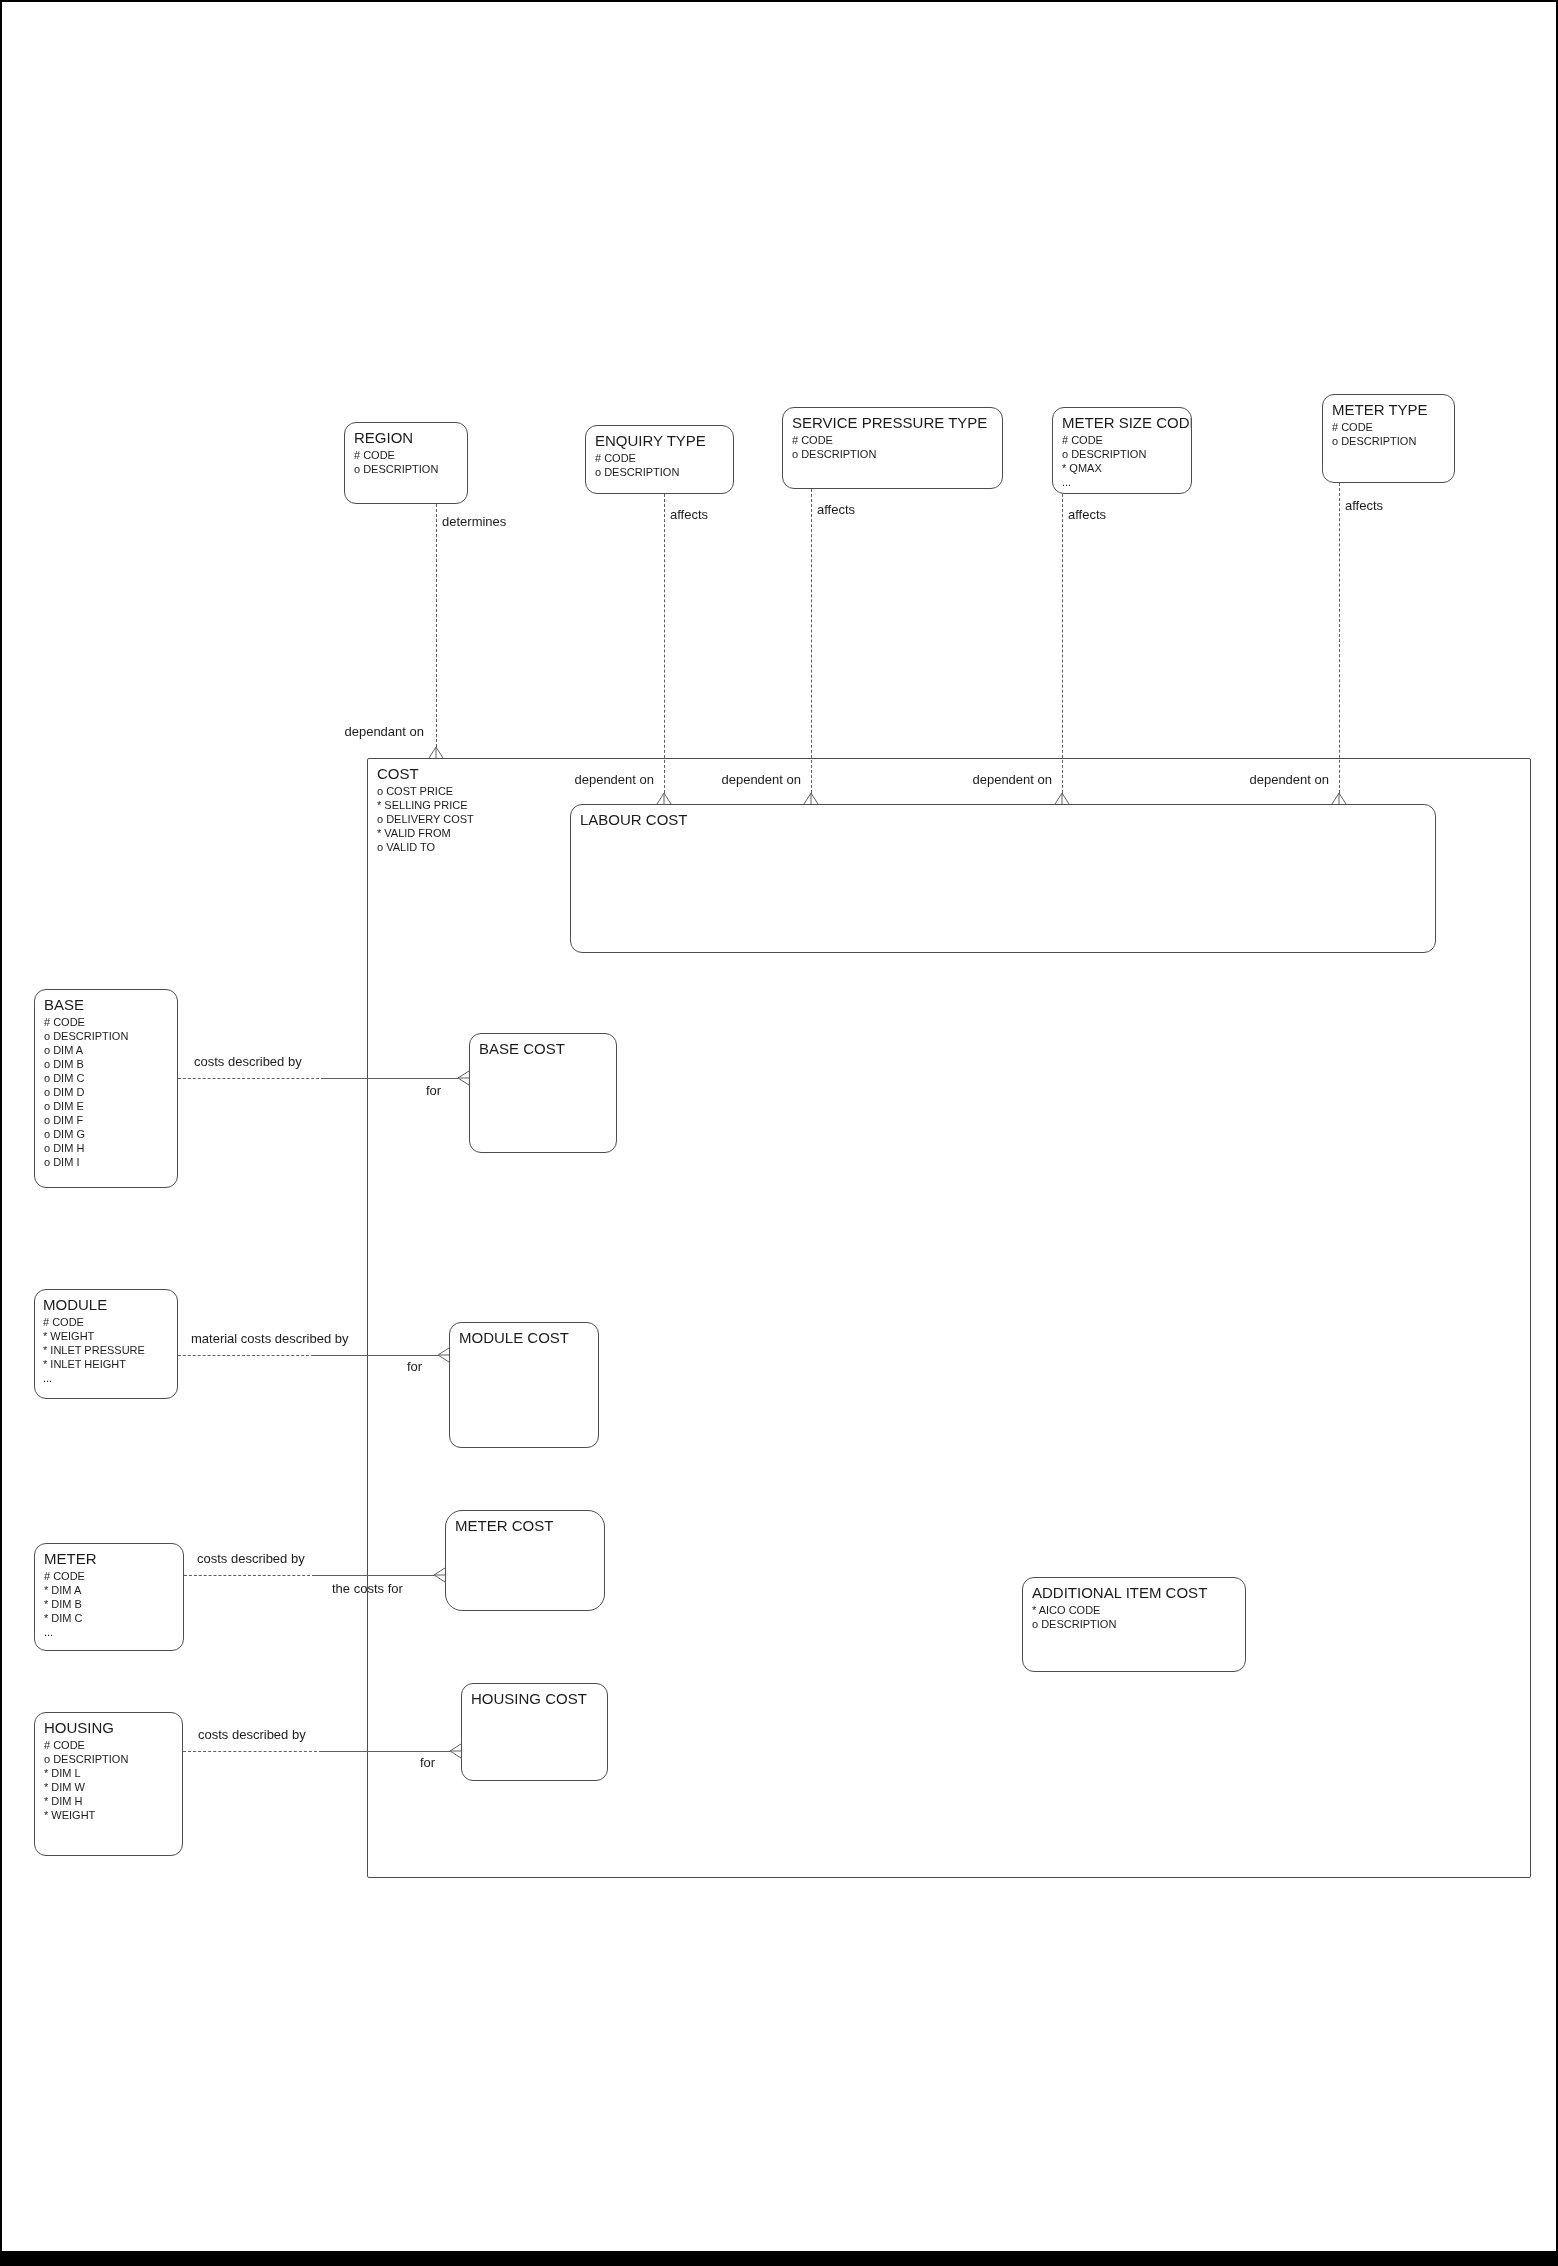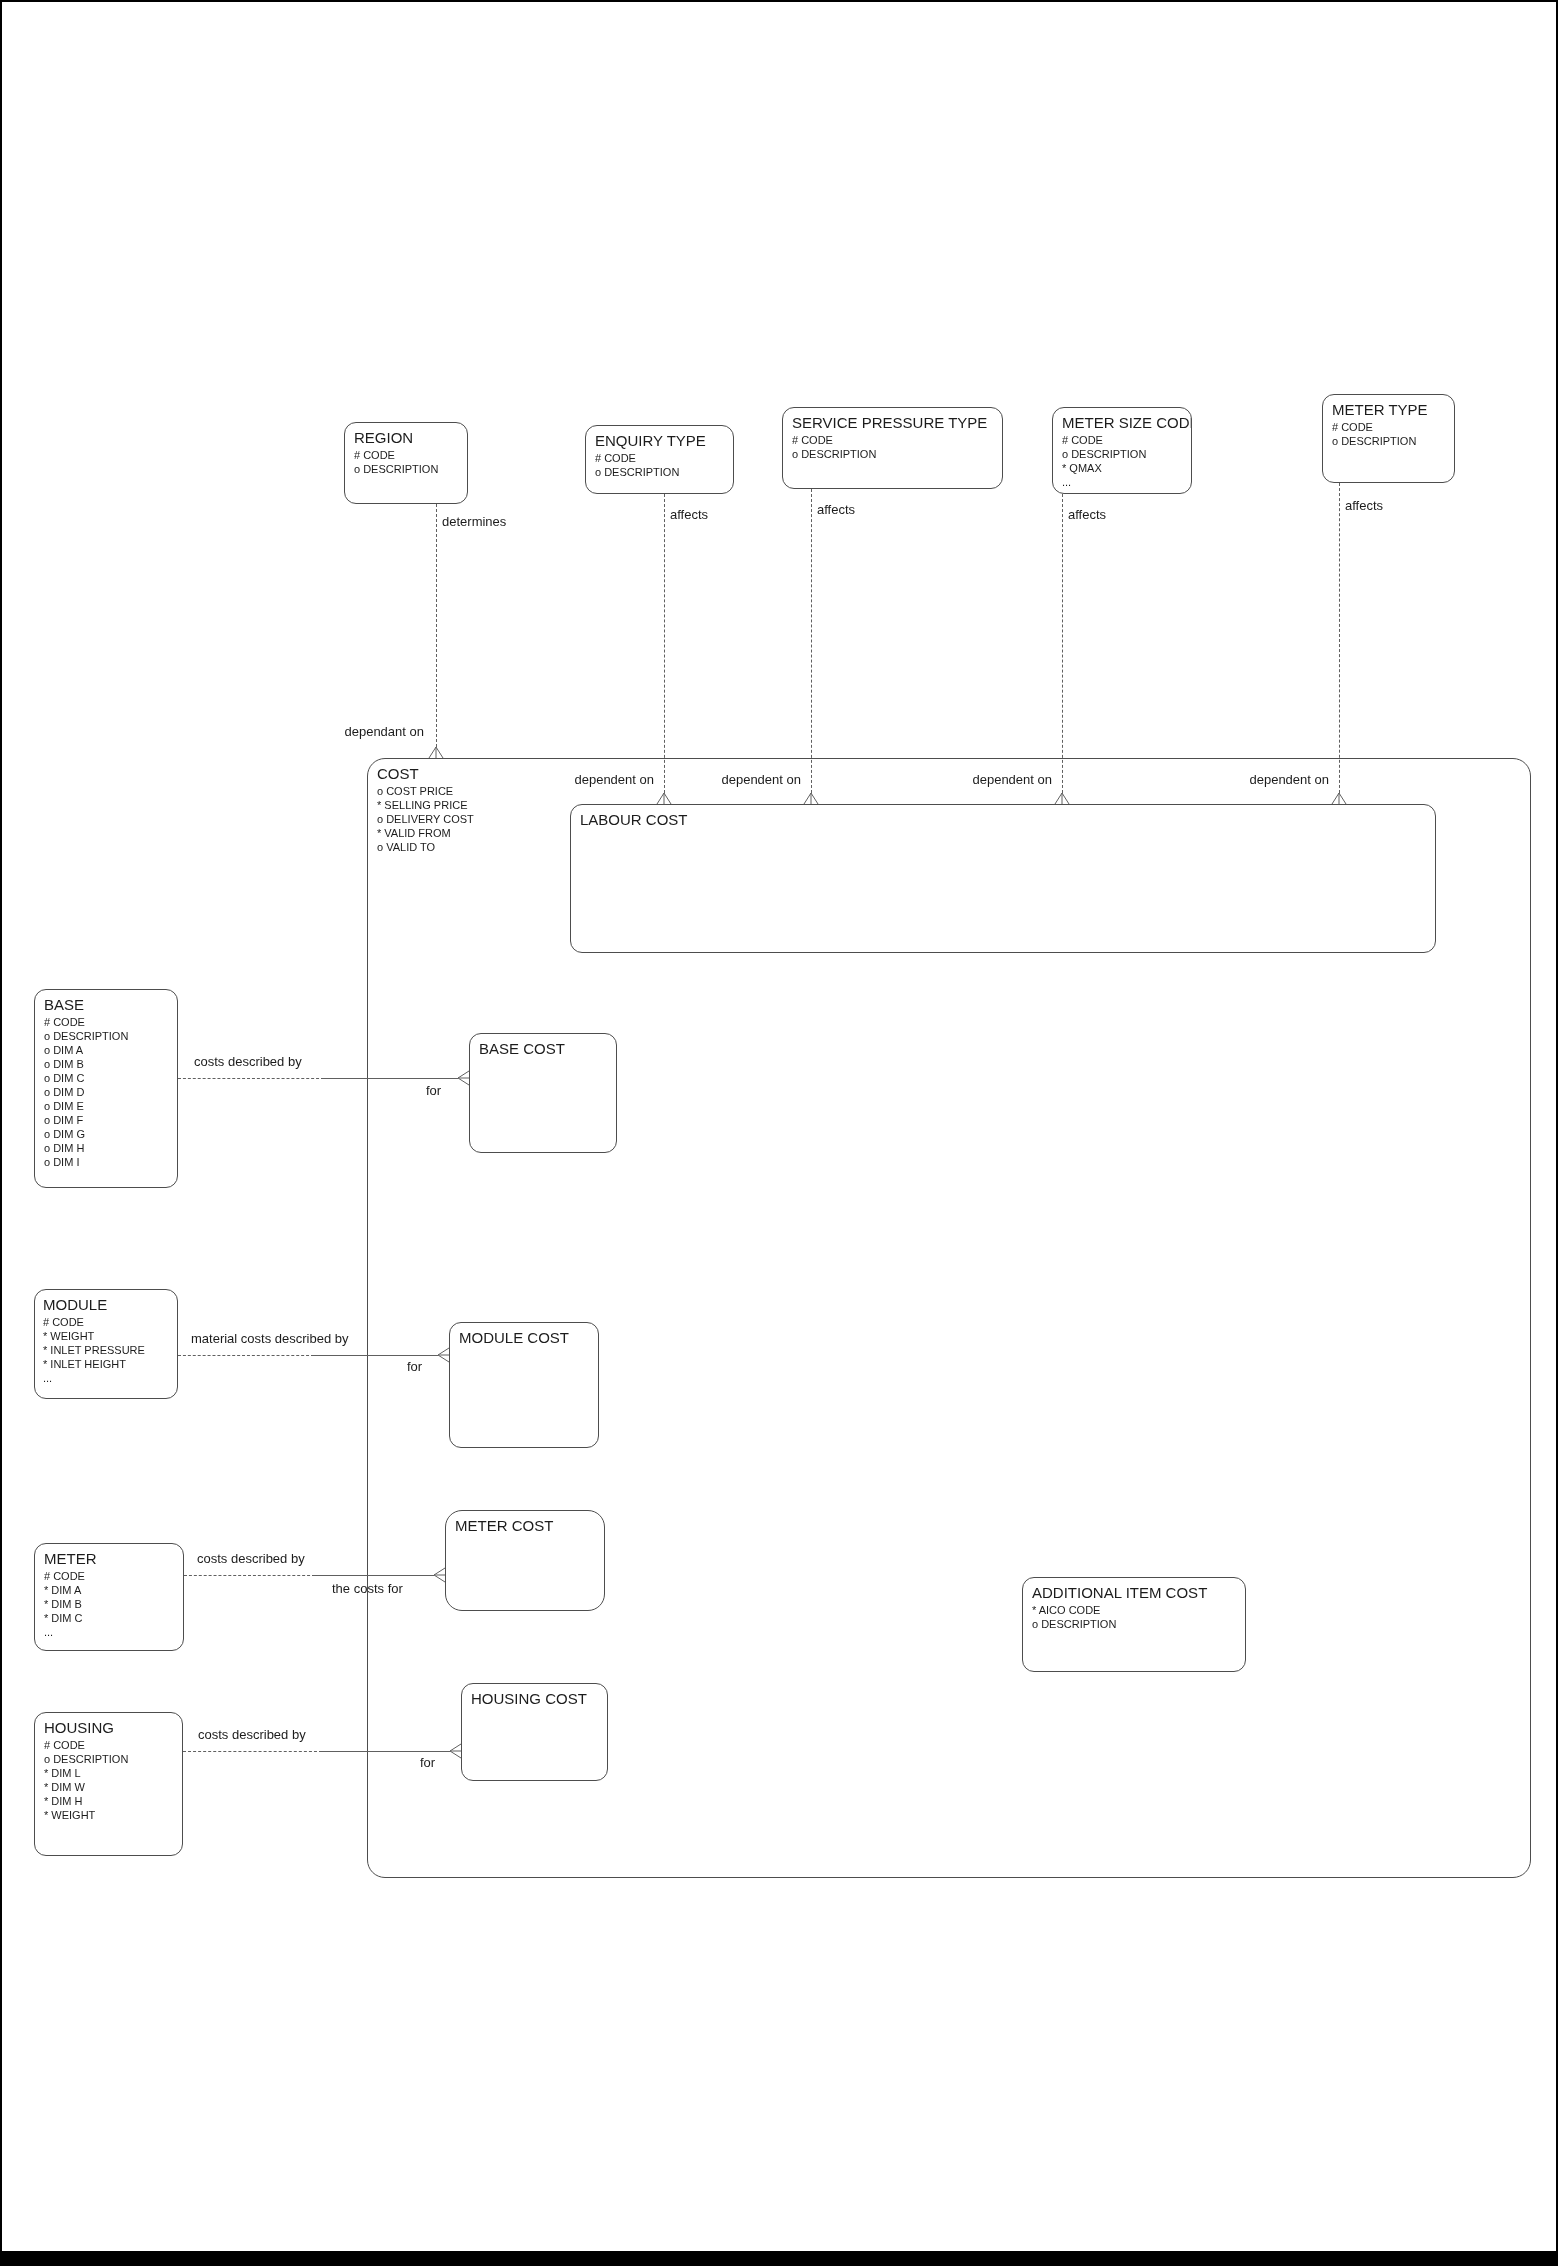--- a/index.html
+++ b/index.html
@@ -89,21 +89,21 @@
         <div class="entity-attr"># CODE</div>
         <div class="entity-attr">o DESCRIPTION</div>
         <div class="entity-attr">* QMAX</div>
         <div class="entity-attr">...</div>
       </div>
       <div class="entity" style="left: 1320px; top: 392px; width: 133px; height: 89px;">
         <div class="entity-title">METER TYPE</div>
         <div class="entity-attr"># CODE</div>
         <div class="entity-attr">o DESCRIPTION</div>
       </div>
-      <div class="entity" style="left: 365px; top: 756px; width: 1164px; height: 1120px; border-radius: 18px;">
+      <div class="entity" style="left: 365px; top: 756px; width: 1164px; height: 1120px; border-radius: 2px;">
         <div class="entity-title">COST</div>
         <div class="entity-attr">o COST PRICE</div>
         <div class="entity-attr">* SELLING PRICE</div>
         <div class="entity-attr">o DELIVERY COST</div>
         <div class="entity-attr">* VALID FROM</div>
         <div class="entity-attr">o VALID TO</div>
       </div>
       <div class="entity" style="left: 568px; top: 802px; width: 866px; height: 149px;">
         <div class="entity-title">LABOUR COST</div>
       </div>

